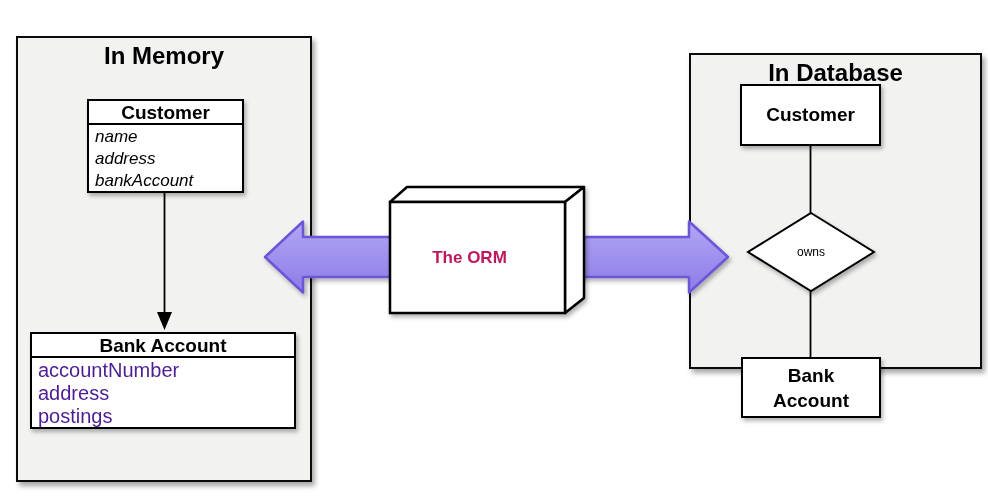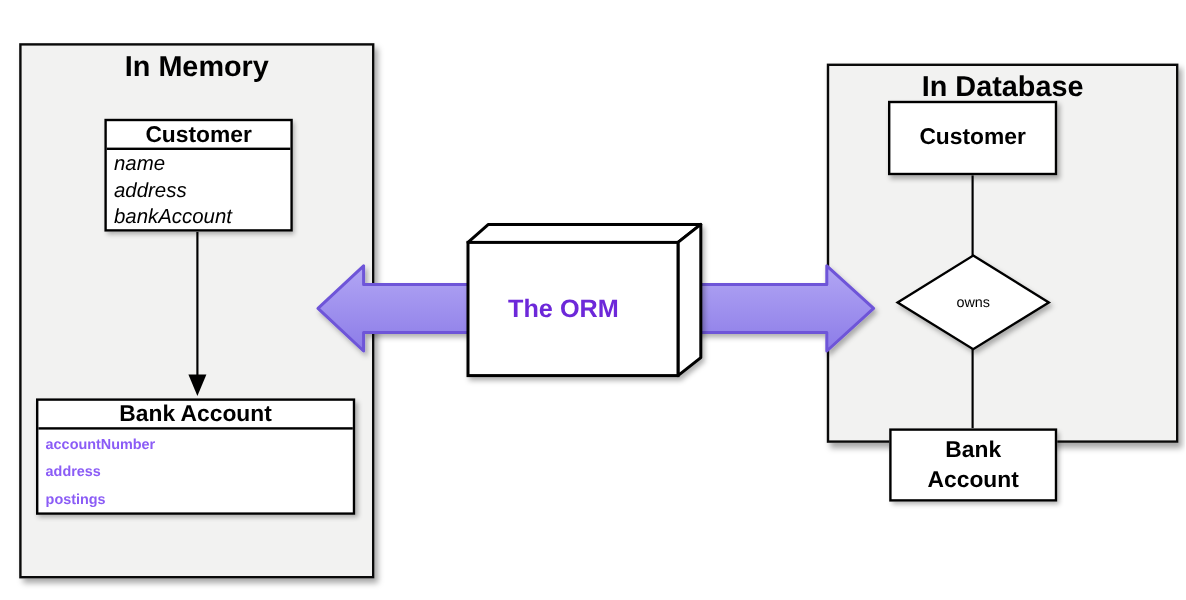--- a/index.html
+++ b/index.html
@@ -58,33 +58,33 @@
     height: 24px;
     border-bottom: 2px solid #000000;
     text-align: center;
     font-size: 19px;
     font-weight: 700;
     line-height: 23px;
     color: #000000;
   }
   .uml-class-fields { padding: 1px 0 0 6px; }
   .customer-class .field { font-size: 17px; line-height: 22px; color: #000000; font-style: italic; }
-  .bank-class     .field { font-size: 12px; line-height: 23px; color: #8b5cf6; font-weight: bold; }
+  .bank-class     .field { font-size: 20px; line-height: 23px; color: #4c1d95; }
 
   
   .orm-label {
     position: absolute;
     left: 390px; top: 202px;
     width: 159px; height: 111px;
     display: flex;
     align-items: center;
     justify-content: center;
-    font-size: 21px;
+    font-size: 17px;
     font-weight: 700;
-    color: #6d28d9;
+    color: #be185d;
     z-index: 3;
   }
 
   
   .entity {
     position: absolute;
     background: #ffffff;
     border: 2px solid #000000;
     box-shadow: 2px 3px 4px rgba(0,0,0,0.30);
     display: flex;

